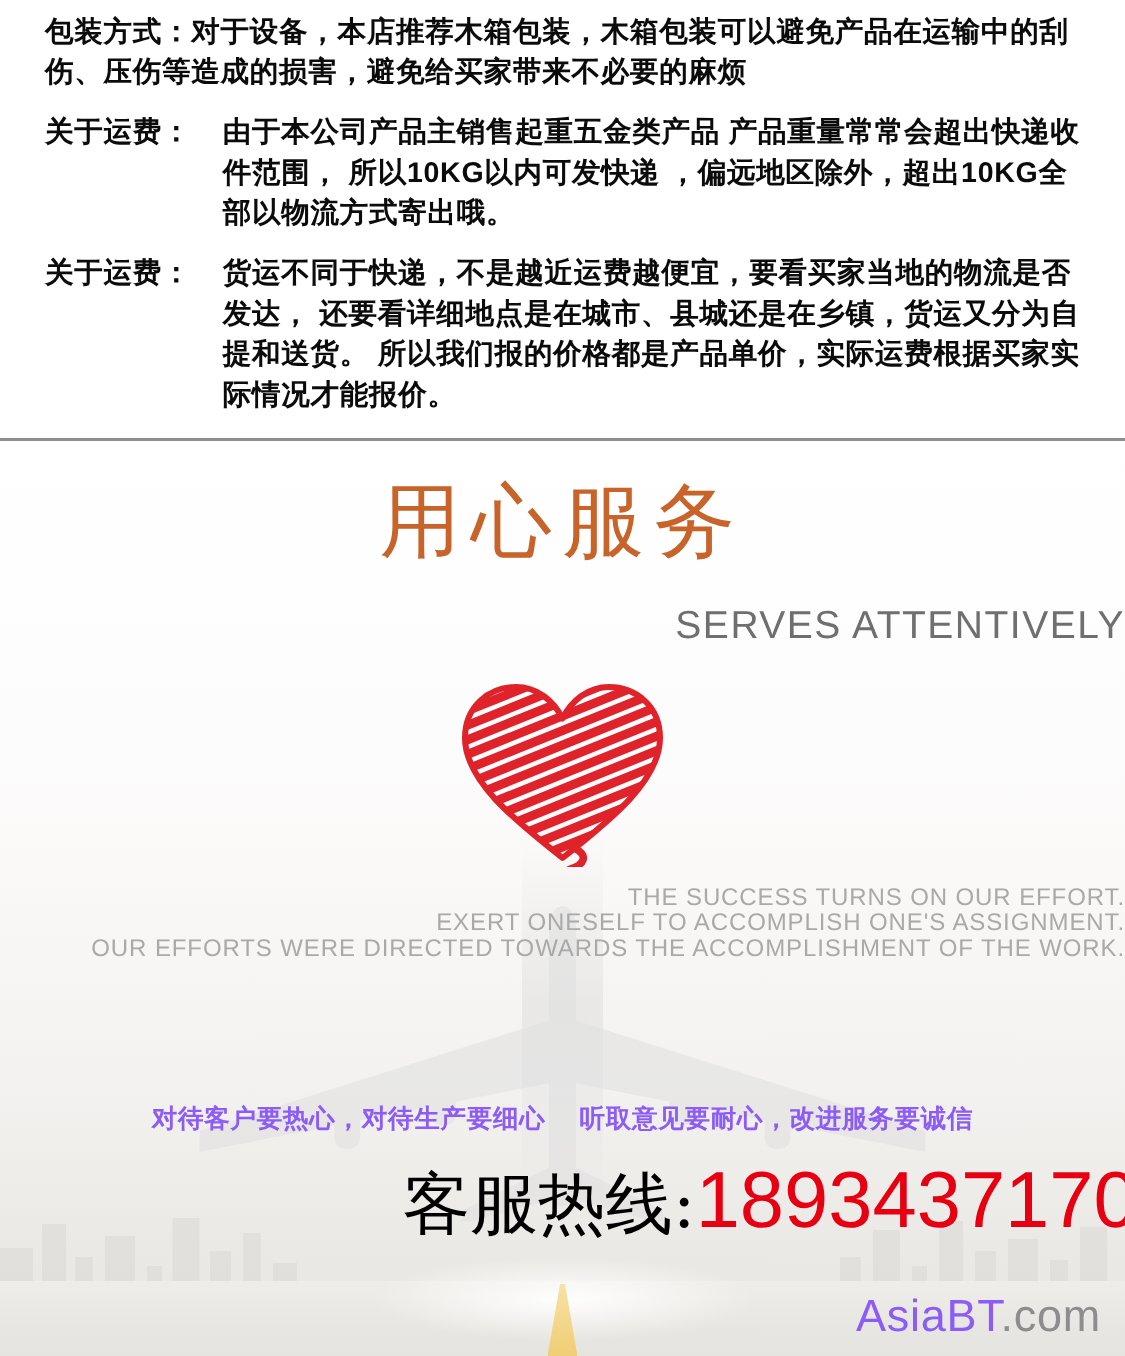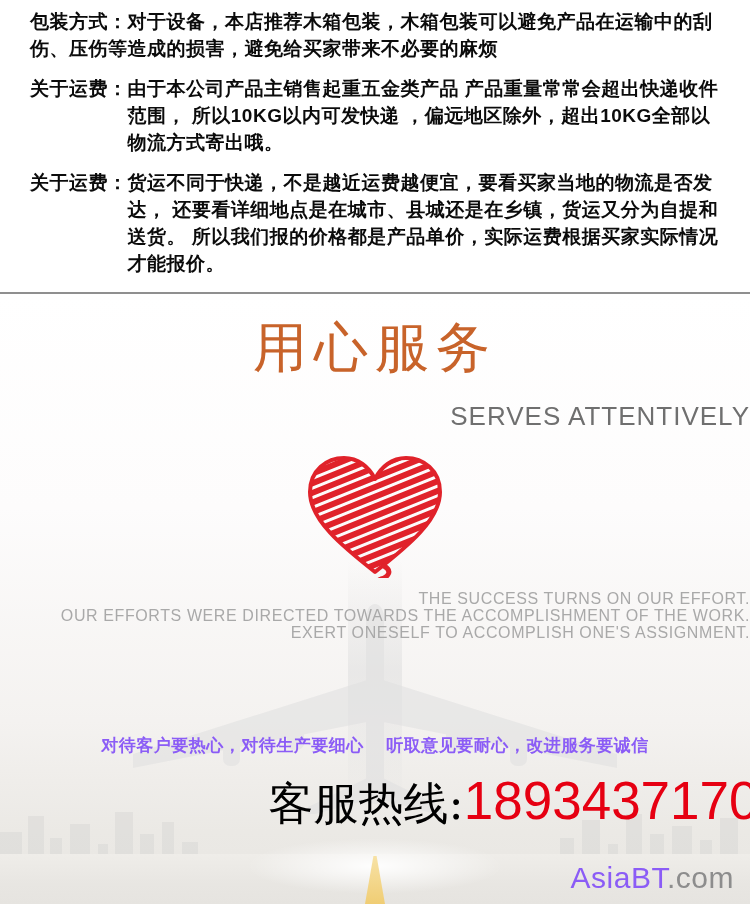--- a/index.html
+++ b/index.html
@@ -3,21 +3,21 @@
 <meta charset="utf-8">
 <style>
   html,body{margin:0;padding:0;background:#ffffff;}
   .page{
     position:relative;width:750px;height:904px;overflow:hidden;
     font-family:"Liberation Sans","DejaVu Sans",sans-serif;background:#ffffff;
   }
   
   .notices{position:absolute;top:8px;left:30px;right:24px;color:#0b0b0b;}
   .notice{font-weight:bold;font-size:19px;line-height:27px;margin-bottom:13px;letter-spacing:.5px;}
-  .notice.hang{display:flex;}
+  .notice.hang{display:flex;gap:21px;}
   .notice.hang .nlabel{flex:none;white-space:nowrap;}
   .notice.hang .ntext{flex:1;}
   .notice.inline .nlabel{display:inline;}
   .notice.inline .ntext{display:inline;}
 
   .divider{position:absolute;top:292px;left:0;right:0;height:2px;background:#8f8f8f;}
 
   
   .photo-bg{
     position:absolute;top:294px;left:0;right:0;bottom:0;
@@ -183,22 +183,22 @@
             <line x1="-60" y1="147" x2="210" y2="147"></line>
         </g>
       </g>
       <path d="M75,122 C42,96 10,70 10,42 C10,20 27,8 44,8 C58,8 69,17 75,29 C81,17 92,8 106,8 C123,8 140,20 140,42 C140,70 108,96 75,122 Z" fill="none" stroke="#e0222a" stroke-width="4" stroke-linejoin="round"></path>
       <path d="M84,116 c9,5 4,11 -3,13 c-6,2 -1,7 6,8" fill="none" stroke="#e0222a" stroke-width="5" stroke-linecap="round"></path>
     </svg>
   </div>
 
   <div class="slogans">
     <div>THE SUCCESS TURNS ON OUR EFFORT.</div>
+    <div>EXERT ONESELF TO ACCOMPLISH ONE'S ASSIGNMENT.</div>
     <div>OUR EFFORTS WERE DIRECTED TOWARDS THE ACCOMPLISHMENT OF THE WORK.</div>
-    <div>EXERT ONESELF TO ACCOMPLISH ONE'S ASSIGNMENT.</div>
   </div>
 
   <div class="motto">对待客户要热心，对待生产要细心　 听取意见要耐心，改进服务要诚信</div>
 
   <div class="hotline">
     <span class="hl-label">客服热线:</span><span class="hl-number">18934371700</span>
   </div>
 
   <div class="watermark">
     <span class="wm-brand">AsiaBT</span><span class="wm-suffix">.com</span>

